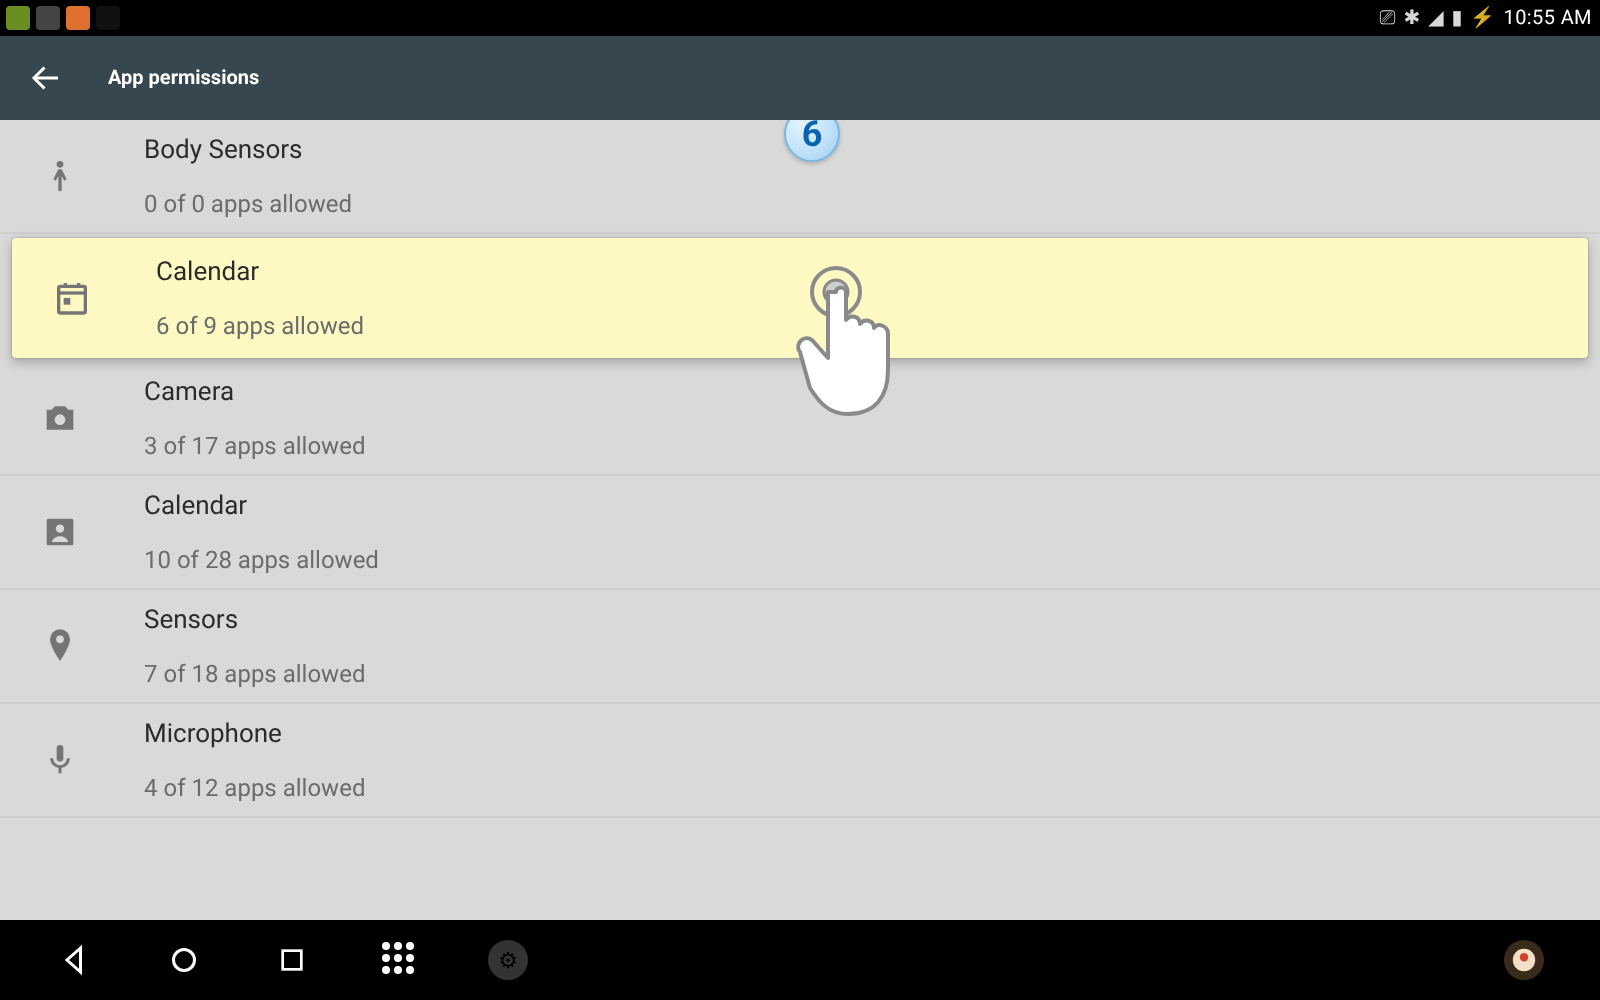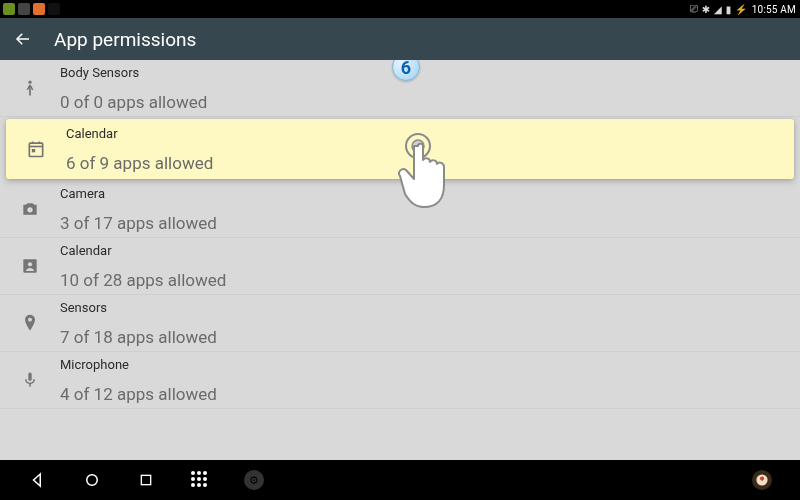--- a/index.html
+++ b/index.html
@@ -10,29 +10,29 @@
   .status-left { display:flex; gap:3px; padding-left:3px; }
   .status-left .ic { width:12px; height:12px; border-radius:2px; display:flex; align-items:center; justify-content:center; font-size:8px; color:#fff; }
   .ic-g{background:#6b8e23;} .ic-p{background:#444;} .ic-o{background:#e07030;} .ic-b{background:#111;}
   .status-right { margin-left:auto; display:flex; gap:4px; align-items:center; padding-right:4px; }
   .status-right .gl { font-size:10px; opacity:.85; }
   .clock { font-size:10px; letter-spacing:.2px; }
 
   
   .app-bar { height:42px; background:#37474f; color:#fff; display:flex; align-items:center; padding:0 14px; gap:22px; }
   .app-bar .back { width:18px; height:18px; display:flex; align-items:center; justify-content:center; cursor:pointer; }
-  .app-bar .title { font-size:19px; font-weight:400; }
+  .app-bar .title { font-size:10px; font-weight:700; }
 
   
   .list { position:relative; height:400px; overflow:hidden; background:#d9d9d9; }
-  .row { display:flex; align-items:center; height:57px; padding-left:18px; border-bottom:1px solid #cfcfcf; cursor:pointer; }
+  .row { display:flex; align-items:center; height:57px; padding-left:18px; border-bottom:1px solid #cfcfcf; cursor:pointer;gap:12px; }
   .row .ico { width:24px; height:24px; color:#757575; display:flex; align-items:center; justify-content:center; flex-shrink:0; }
   .row .txt { margin-left:18px; display:flex; flex-direction:column; }
   .row .lbl { font-size:13px; color:#2b2b2b; }
-  .row .sub { font-size:17px; color:#6b6b6b; margin-top:12px; }
+  .row .sub { font-size:12px; color:#6b6b6b; margin-top:12px; }
   .row.highlight { background:#fef9c3; margin:2px 6px; border-radius:2px;
     box-shadow:0 2px 6px rgba(0,0,0,.25),0 0 1px rgba(0,0,0,.3); border-bottom:none; height:60px; }
 
   
   .step-badge { position:absolute; left:392px; top:-7px; width:28px; height:28px; border-radius:50%;
     background:radial-gradient(circle at 30% 30%,#e4f4ff,#bde0f7 60%,#9dcff0);
     border:1px solid #7ab6e0; display:flex; align-items:center; justify-content:center;
     font-size:18px; font-weight:700; color:#0a63b0; box-shadow:0 1px 2px rgba(0,0,0,.2); }
 
   

